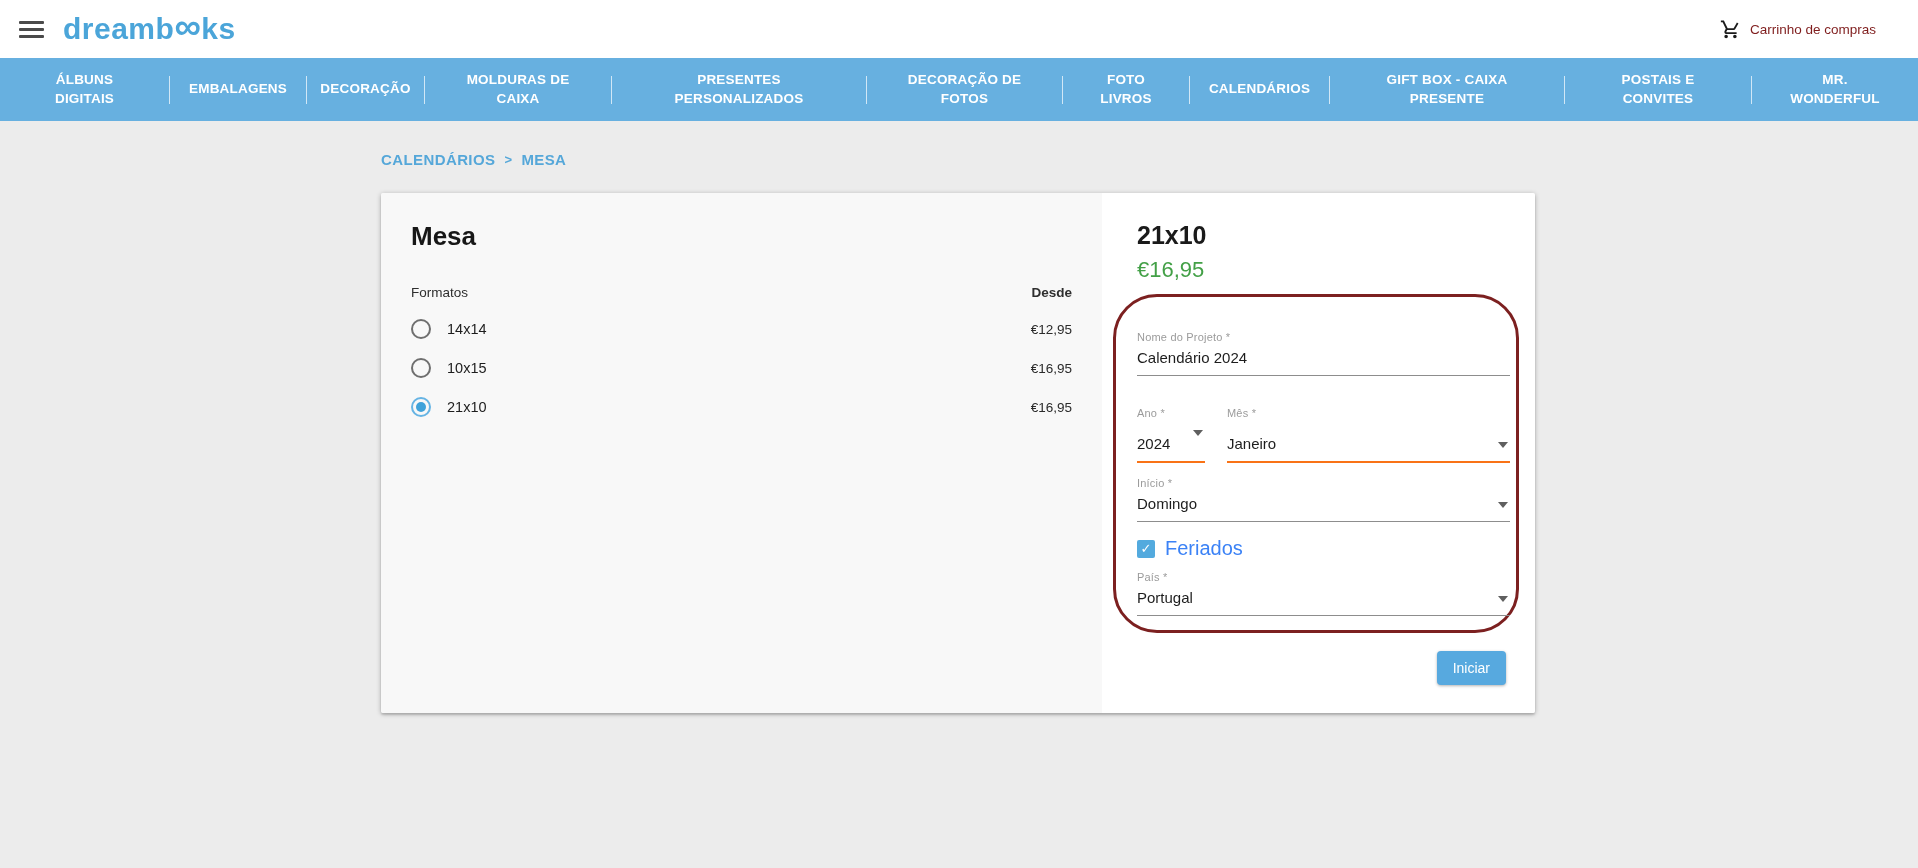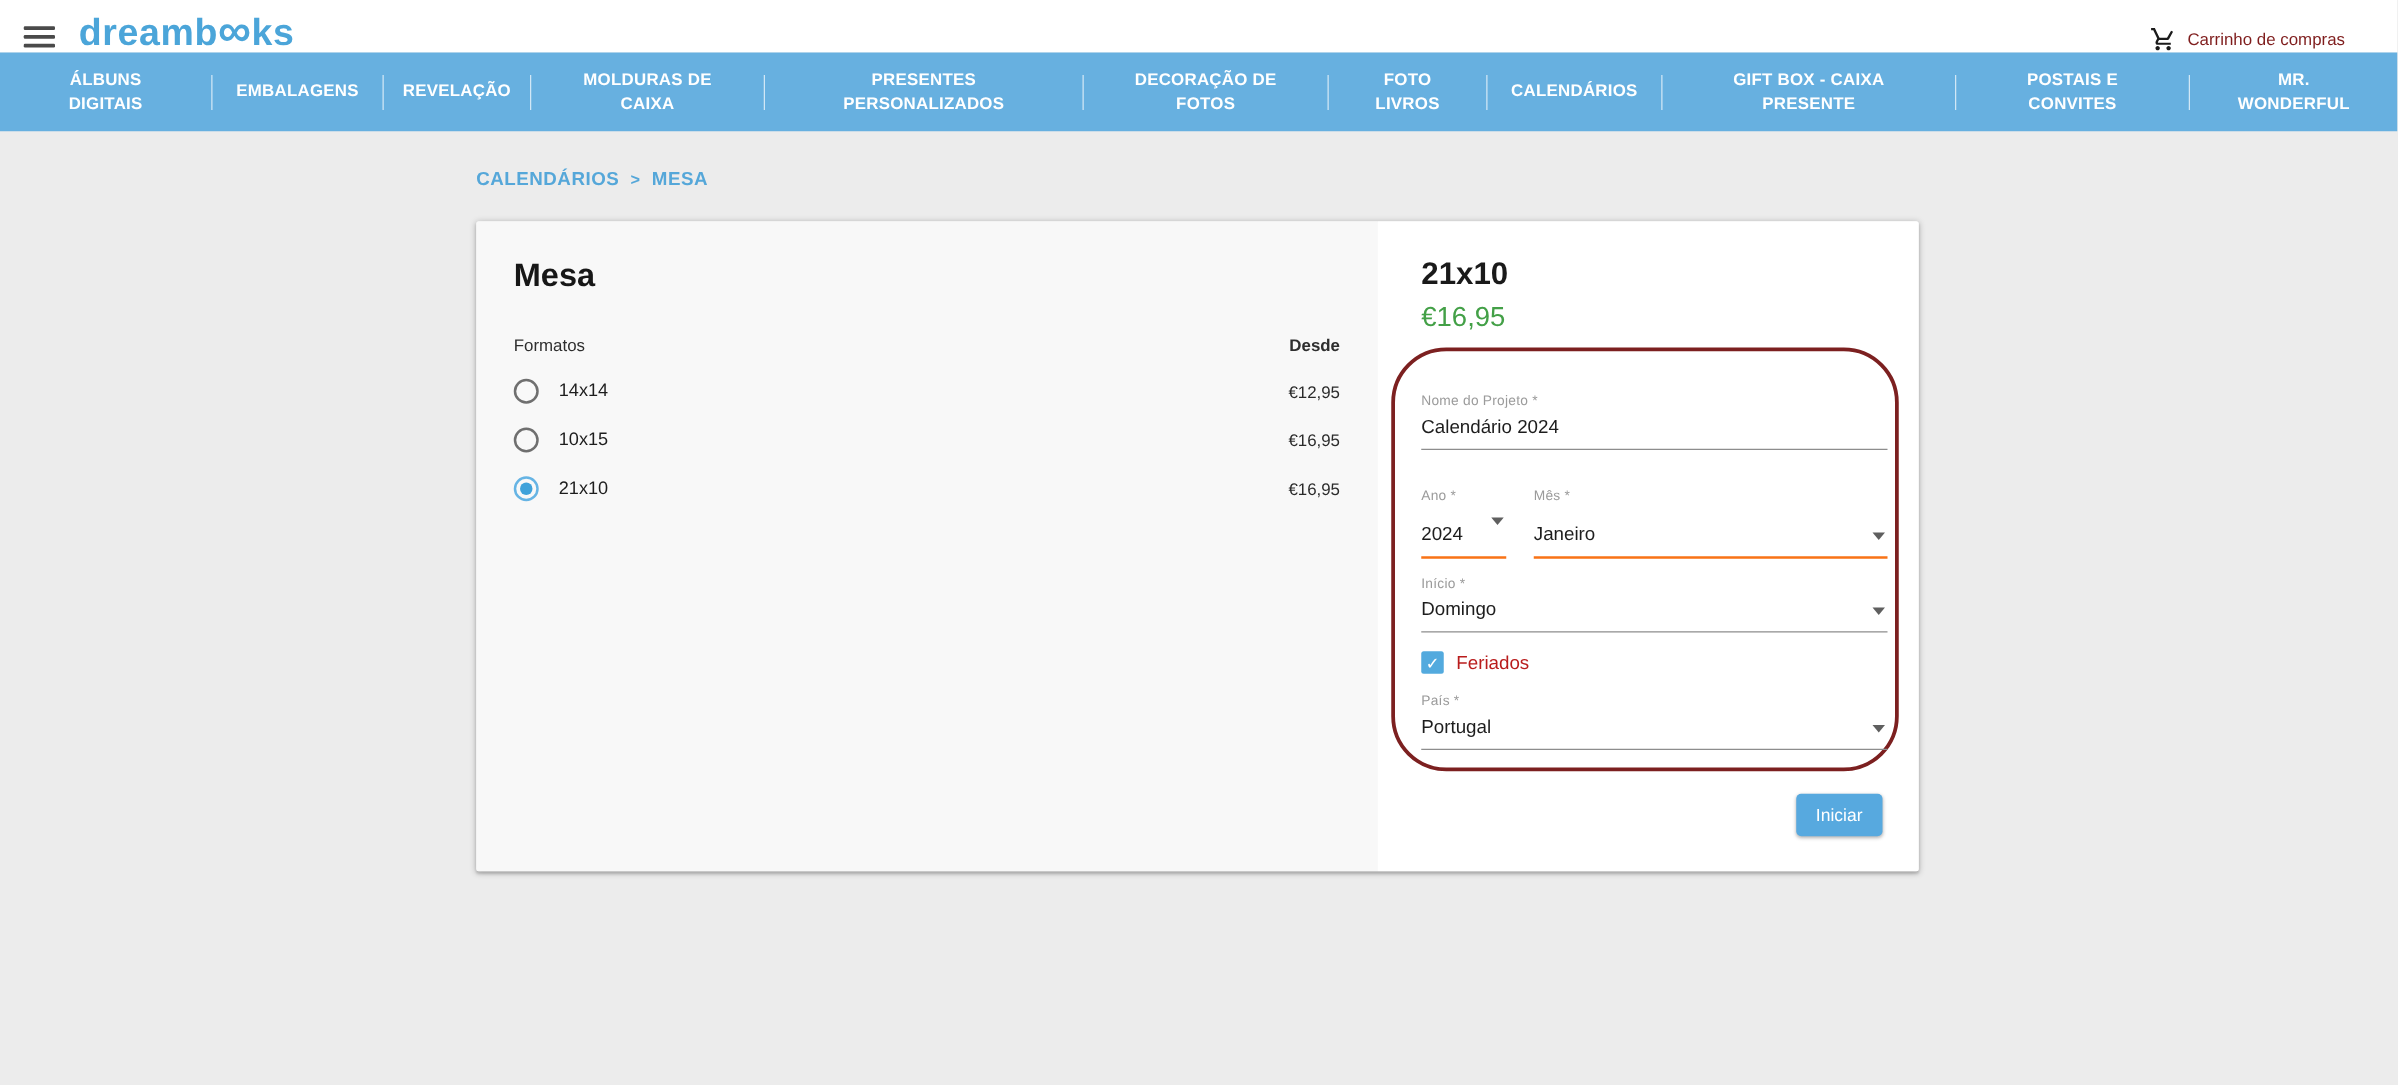--- a/index.html
+++ b/index.html
@@ -6,22 +6,22 @@
   html,body { width:1918px; height:868px; }
   body {
     font-family:"Liberation Sans","DejaVu Sans",sans-serif;
     background:#ececec;
     position:relative;
     overflow:hidden;
   }
 
   
   .header {
-    height:42px; background:#ffffff;
-    display:flex; align-items:flex-end;
+    height:58px; background:#ffffff;
+    display:flex; align-items:center;
   }
   .hamburger { margin-left:19px; cursor:pointer; width:25px; }
   .hamburger .bar { height:3px; background:#4a4a4a; margin:4px 0; border-radius:1px; }
   .logo {
     margin-left:19px; font-size:30px; font-weight:bold;
     color:#4ba5d9; letter-spacing:.5px; cursor:pointer; line-height:1;
     display:flex; align-items:center;
   }
   .logo .infinity { font-size:37px; line-height:0; margin:0 0 4px 0; }
   .header-spacer { flex:1; }
@@ -129,21 +129,21 @@
 
   .g-feriados {
     position:absolute; left:35px; top:344px;
     display:flex; align-items:center; gap:10px; cursor:pointer;
   }
   .checkbox {
     width:18px; height:18px; border-radius:2px; background:#53aade;
     display:flex; align-items:center; justify-content:center;
     color:#ffffff; font-size:13px; font-weight:bold; line-height:1;
   }
-  .check-label { font-size:15px; color:#b91c1c; }
+  .check-label { font-size:20px; color:#3b82f6; }
 
   .start-btn {
     position:absolute; right:29px; top:458px;
     background:#57a9df; color:#ffffff;
     border:none; border-radius:4px;
     font-family:inherit; font-size:14px; font-weight:normal;
     padding:9px 16px; cursor:pointer;
     box-shadow:0 1px 3px rgba(0,0,0,.3);
   }
 </style>
@@ -171,21 +171,21 @@
     <span class="cart-label">Carrinho de compras</span>
   </div>
 </div>
 
 <div class="nav">
   <div class="nav-item w0">ÁLBUNS
 DIGITAIS</div>
   <div class="nav-divider"></div>
   <div class="nav-item w1">EMBALAGENS</div>
   <div class="nav-divider"></div>
-  <div class="nav-item w2">REVELAÇÃO</div>
+  <div class="nav-item w2">DECORAÇÃO</div>
   <div class="nav-divider"></div>
   <div class="nav-item w3">MOLDURAS DE
 CAIXA</div>
   <div class="nav-divider"></div>
   <div class="nav-item w4">PRESENTES
 PERSONALIZADOS</div>
   <div class="nav-divider"></div>
   <div class="nav-item w5">DECORAÇÃO DE
 FOTOS</div>
   <div class="nav-divider"></div>

